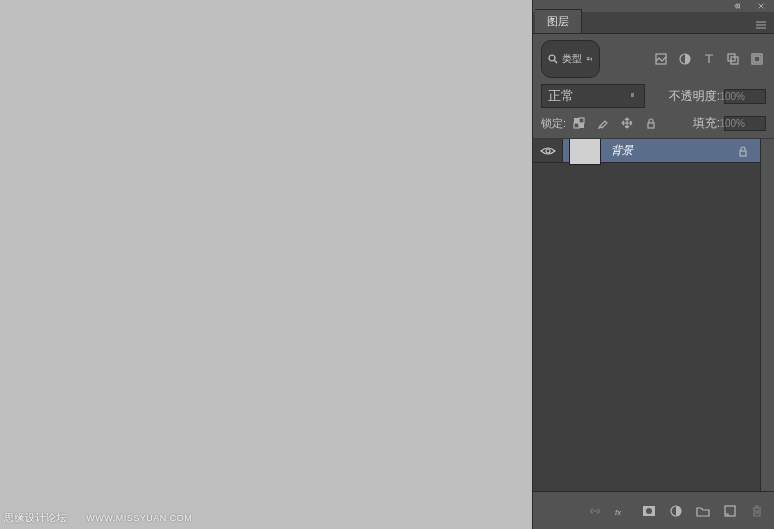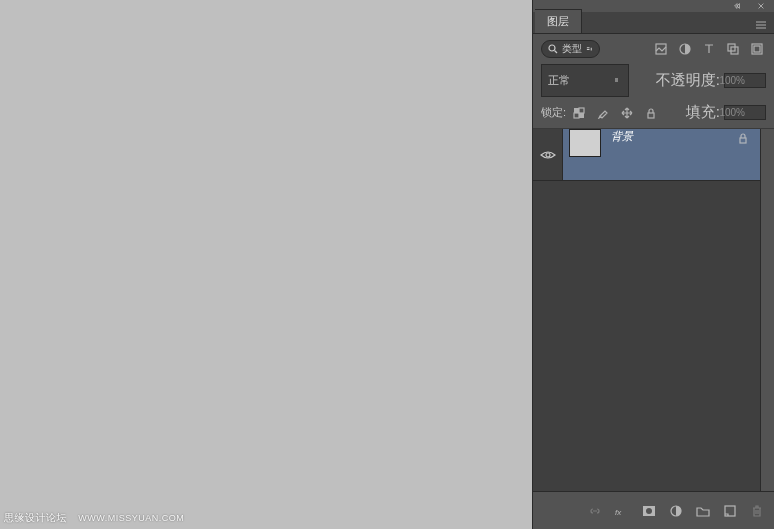--- a/index.html
+++ b/index.html
@@ -1,44 +1,44 @@
 <!DOCTYPE html>
 <html><head>
 <meta charset="utf-8">
 <style>
 * { margin: 0; padding: 0; box-sizing: border-box; font-family: "Microsoft YaHei", sans-serif; }
 body { width: 774px; height: 529px; background: #bfbfbf; display: flex; position: relative; overflow: hidden; }
 .canvas-area { flex: 1; background: #bfbfbf; position: relative; }
 .watermark { position: absolute; bottom: 4px; left: 4px; color: #fff; font-size: 10px; text-shadow: 0 0 2px rgba(0,0,0,0.6); letter-spacing: 0.5px; }
-.watermark .site { font-size: 9px; opacity: 0.85; margin-left: 8px; }
+.watermark .site { font-size: 9px; opacity: 0.85; margin-left: 16px; }
 
 .sidebar { width: 242px; background: #86efac; display: flex; flex-direction: column; border-left: 1px solid #2a2a2a; }
 .panel-top-bar { height: 12px; background: #535353; display: flex; justify-content: flex-end; align-items: center; padding-right: 4px; gap: 6px; }
 .panel-top-bar svg { width: 8px; height: 8px; }
 .panel-tabs { height: 22px; background: #424242; display: flex; align-items: flex-end; border-bottom: 1px solid #2a2a2a; position: relative; }
 .tab { background: #535353; color: #e0e0e0; font-size: 11px; padding: 4px 12px; border-right: 1px solid #2a2a2a; border-top: 1px solid #2a2a2a; margin-left: 2px; cursor: pointer; }
 .panel-menu { position: absolute; right: 4px; top: 4px; }
 
 .panel-controls { background: #535353; padding: 6px 8px; display: flex; flex-direction: column; gap: 6px; font-size: 11px; color: #c8c8c8; border-bottom: 1px solid #3a3a3a; }
 .row { display: flex; align-items: center; gap: 4px; }
-.filter-select { display: flex; align-items: center; background: #3f3f3f; border: 1px solid #2a2a2a; border-radius: 10px; padding: 1px 6px; gap: 4px; }
+.filter-select { display: flex; align-items: center; background: #3f3f3f; border: 1px solid #2a2a2a; border-radius: 10px; padding: 11px 6px; gap: 4px; }
 .filter-select span { font-size: 10px; }
 .filter-select .chev { width: 7px; height: 7px; }
 .icon-btn { width: 18px; height: 18px; display: flex; align-items: center; justify-content: center; opacity: 0.8; }
 .filter-icons { display: flex; gap: 6px; margin-left: auto; }
 
-.blend-select { display: flex; align-items: center; background: #3f3f3f; border: 1px solid #2a2a2a; padding: 8px 6px; width: 88px; justify-content: space-between; font-size: 11px; }
-.label-right { margin-left: auto; font-size: 15px; }
+.blend-select { display: flex; align-items: center; background: #3f3f3f; border: 1px solid #2a2a2a; padding: 2px 6px; width: 104px; justify-content: space-between; font-size: 13px; }
+.label-right { margin-left: auto; font-size: 12px; }
 .pct-box { background: #3f3f3f; border: 1px solid #2a2a2a; padding: 1px 4px; font-size: 10px; display: flex; align-items: center; gap: 16px; width: 42px; justify-content: flex-end; color: #888; }
 
 .lock-row .lock-icons { display: flex; gap: 6px; }
 
 .layers-list { flex: 1; background: #3f3f3f; overflow-y: auto; padding-right: 14px; position: relative; }
 .scrollbar-track { position: absolute; right: 0; top: 0; bottom: 0; width: 14px; background: #535353; border-left: 1px solid #2a2a2a; }
-.layer-item { display: flex; height: 52px; background: #5a6e8c; border-bottom: 1px solid #2a2a2a; }
+.layer-item { display: flex; align-items: center; height: 24px; background: #5a6e8c; border-bottom: 1px solid #2a2a2a; }
 .vis-col { width: 30px; height: 100%; background: #3f3f3f; display: flex; align-items: center; justify-content: center; border-right: 1px solid #2a2a2a; }
 .thumb { width: 32px; height: 28px; background: #d0d0d0; border: 1px solid #222; margin-left: 6px; }
 .layer-name { color: #fff; font-size: 11px; font-style: italic; margin-left: 10px; flex: 1; }
 .layer-lock { margin-right: 8px; }
 
 .panel-footer { height: 38px; background: #535353; border-top: 1px solid #2a2a2a; display: flex; align-items: center; justify-content: flex-end; gap: 9px; padding: 0 8px; }
 .panel-footer .icon-btn { opacity: 0.85; }
 .panel-footer .icon-btn.disabled { opacity: 0.35; }
 
 svg { display: block; }

